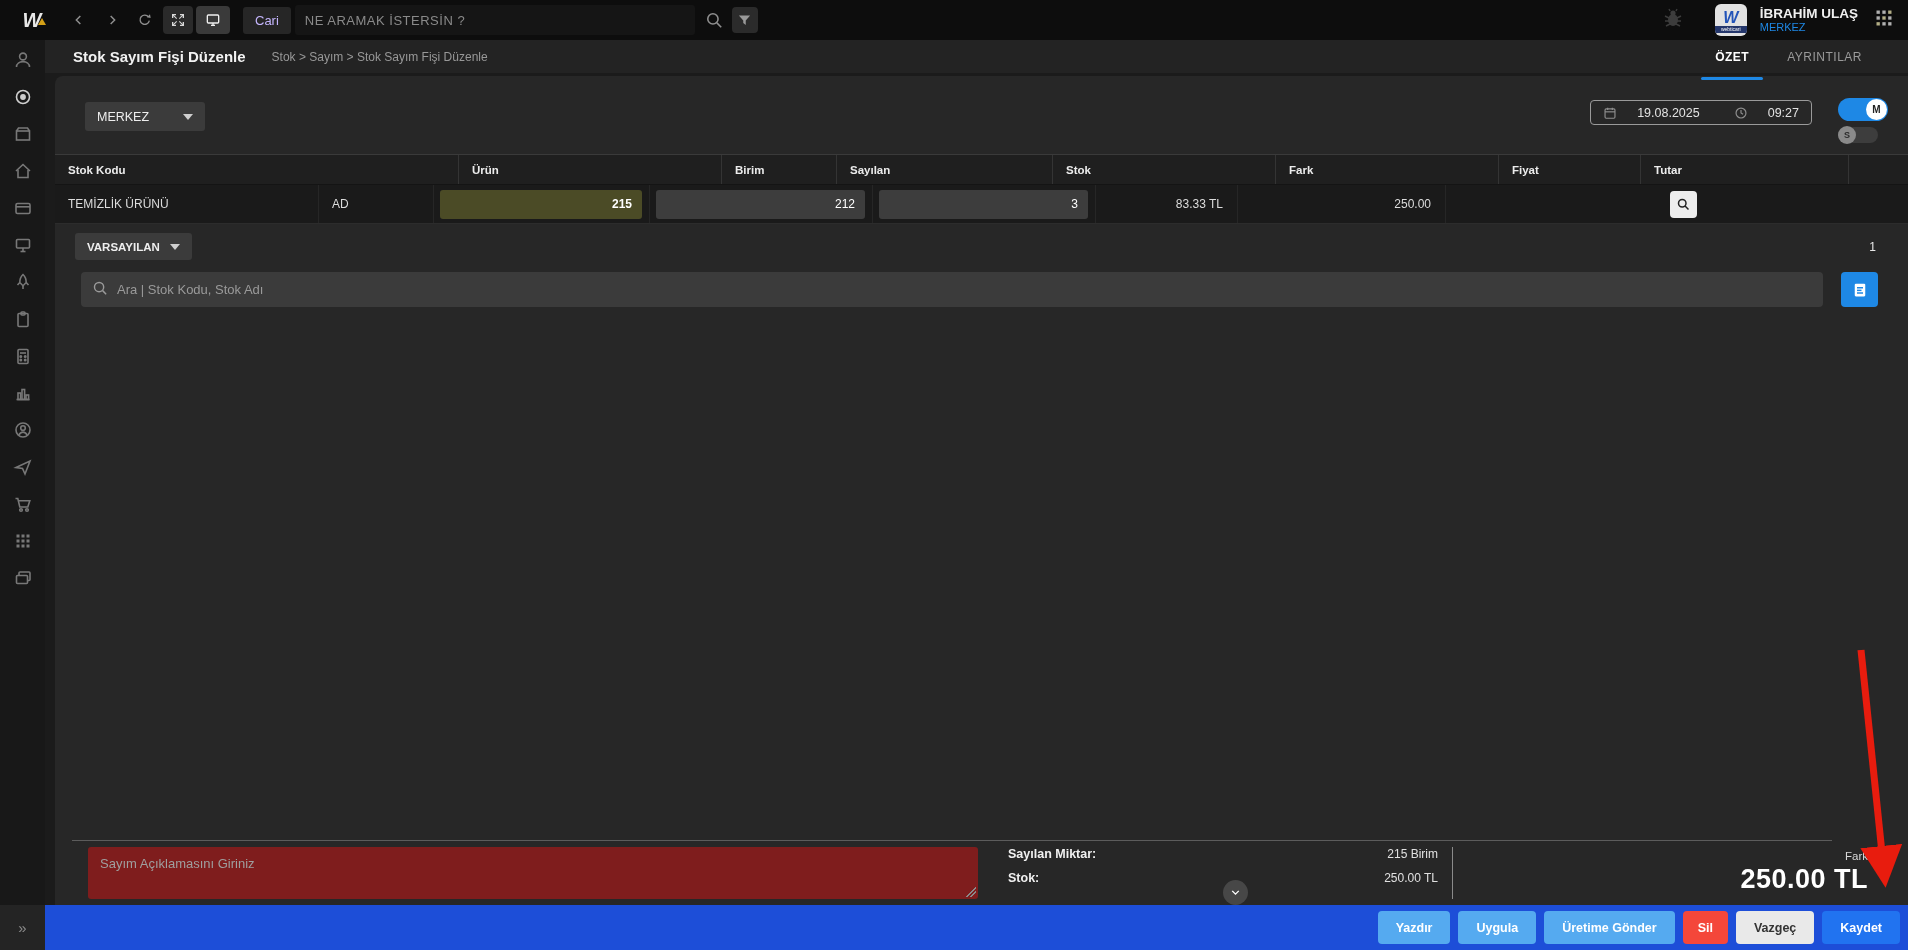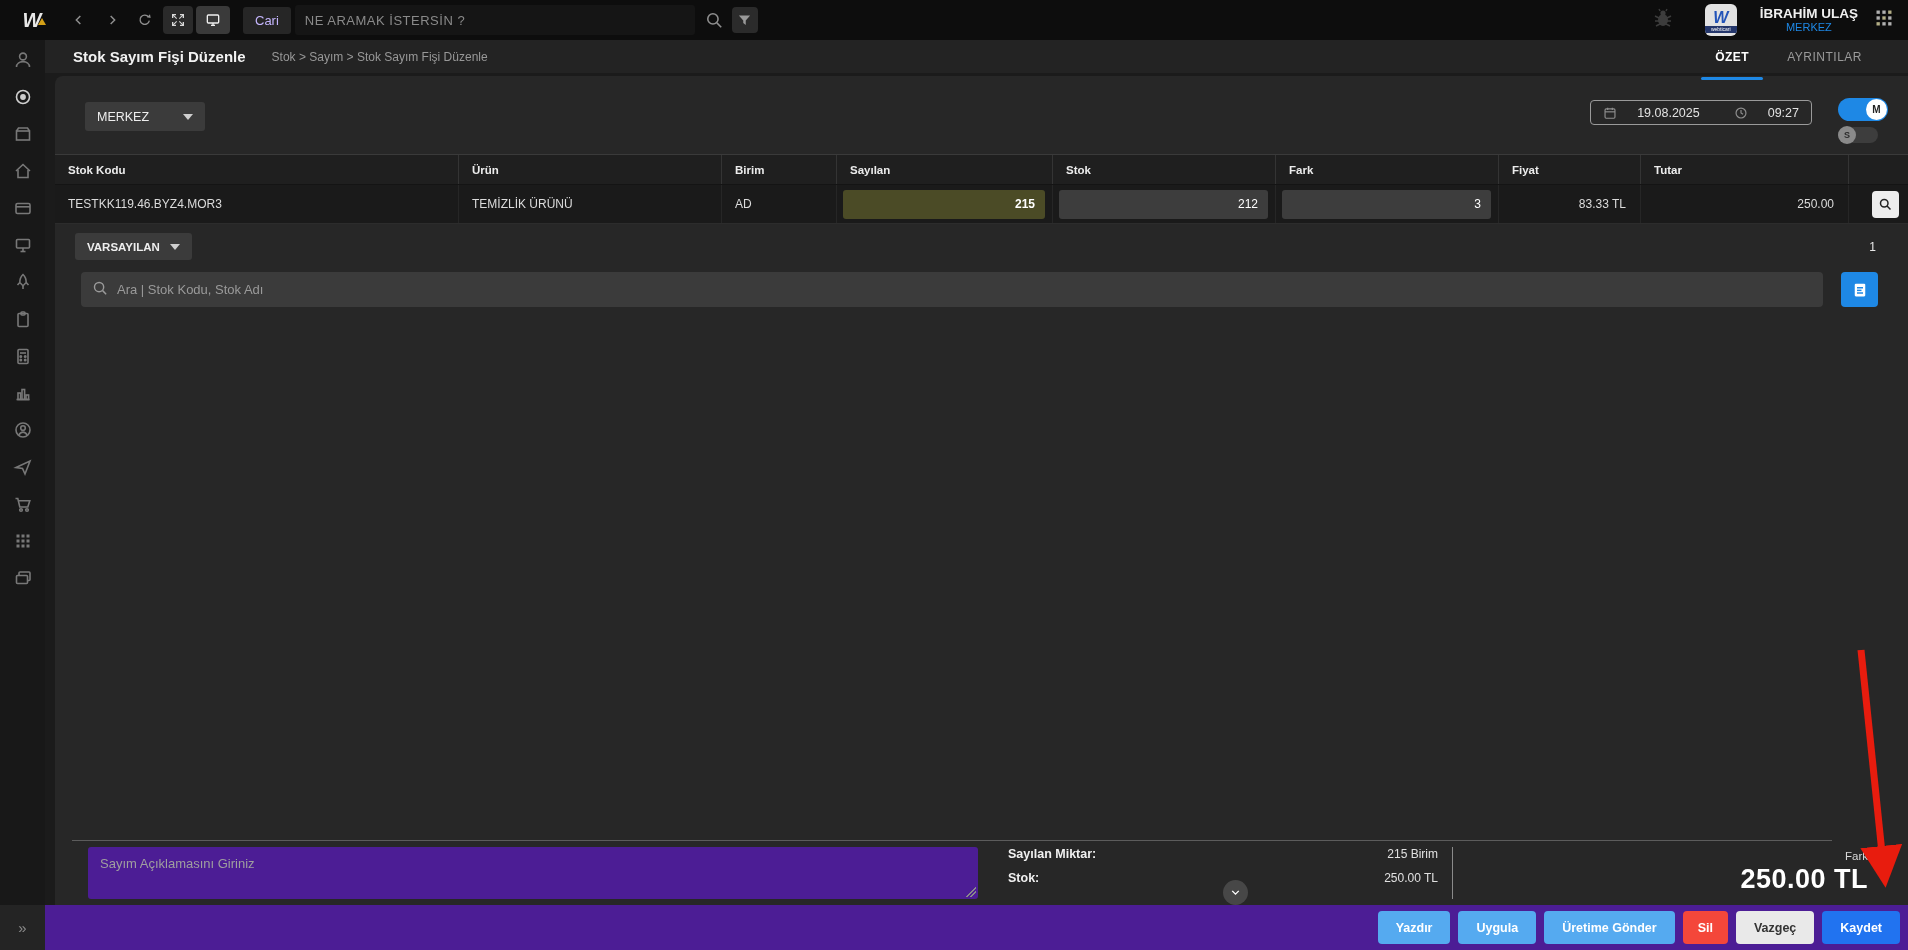--- a/index.html
+++ b/index.html
@@ -19,21 +19,21 @@
   .ctx-chip{background:#262626;color:#c4b5fd;font-size:13px;padding:6px 12px;border-radius:3px;margin:0 4px 0 10px;cursor:pointer;}
   .gsearch{width:400px;height:30px;background:#151515;border:none;border-radius:3px;color:#ddd;font-size:13px;padding:0 10px;font-family:inherit;}
   .gsearch::placeholder{color:#8a8a8a;letter-spacing:.5px;}
   .top-ico{color:#8f8f8f;margin-left:10px;display:flex;align-items:center;cursor:pointer;}
   .funnel-chip{width:26px;height:26px;background:#2b2b2b;border-radius:4px;display:flex;align-items:center;justify-content:center;margin-left:8px;color:#9a9a9a;cursor:pointer;}
   .tspacer{flex:1;}
   .bug{color:#3c3c3c;margin-right:30px;cursor:pointer;}
   .avatar{width:32px;height:32px;border-radius:6px;background:#e2e2e2;display:flex;flex-direction:column;align-items:center;justify-content:center;overflow:hidden;cursor:pointer;}
   .avatar .aw{color:#2253b8;font-weight:bold;font-size:16px;font-style:italic;line-height:1;margin-top:2px;}
   .avatar .cap{font-size:5px;color:#fff;background:#24366b;width:100%;text-align:center;line-height:7px;}
-  .uname{margin-left:23px;line-height:1.15;text-align:center;}
+  .uname{margin-left:13px;line-height:1.15;}
   .uname .n{color:#f0f0f0;font-weight:bold;font-size:13.5px;}
   .uname .b{color:#1e88e5;font-size:11px;}
   .apps-ico{margin-left:16px;margin-right:4px;cursor:pointer;}
 
   
   .cols{display:flex;height:910px;}
   .sidebar{width:45px;background:#181818;display:flex;flex-direction:column;align-items:center;padding-top:10px;gap:17px;}
   .sideico{color:#787878;display:flex;cursor:pointer;}
   .sideico svg{width:20px;height:20px;}
   .sideico.active{color:#cfcfcf;}
@@ -86,36 +86,36 @@
   .isearch::placeholder{color:#9a9a9a;}
   .isearch-ic{position:absolute;left:11px;top:8px;color:#9a9a9a;}
   .docbtn{width:37px;height:35px;background:#1e88e5;border:none;border-radius:4px;display:flex;align-items:center;justify-content:center;cursor:pointer;}
 
   .mainspace{flex:1;}
 
   
   .footer-divider{border-top:1px solid #5c5c5c;margin:0 76px 0 17px;}
   .footer{display:flex;align-items:center;height:64px;padding-left:33px;}
   .descwrap{position:relative;width:890px;height:52px;}
-  .desc{width:100%;height:100%;background:#4c1d95;border:none;border-radius:3px;color:#bbb;font-size:13px;padding:9px 12px;resize:none;font-family:inherit;}
+  .desc{width:100%;height:100%;background:#7f1d1d;border:none;border-radius:3px;color:#bbb;font-size:13px;padding:9px 12px;resize:none;font-family:inherit;}
   .desc::placeholder{color:#9f9f9f;}
   .resize-grip{position:absolute;right:2px;bottom:2px;width:10px;height:10px;background:
     linear-gradient(135deg,transparent 0 50%,#8a8a8a 50% 57%,transparent 57% 70%,#8a8a8a 70% 77%,transparent 77%);}
   .summary{width:430px;margin-left:30px;position:relative;height:52px;}
   .sumrow{display:flex;justify-content:space-between;align-items:flex-start;height:24px;}
   .sumrow .l{font-size:12.5px;font-weight:bold;color:#f0f0f0;}
   .sumrow .v{font-size:12px;color:#e0e0e0;}
   .chev-circle{position:absolute;left:215px;bottom:-6px;width:25px;height:25px;border-radius:50%;background:#474747;display:flex;align-items:center;justify-content:center;color:#fff;cursor:pointer;}
   .vdiv{width:1px;height:52px;background:#8a8a8a;margin:0 14px;}
   .totalblock{flex:1;text-align:right;padding-right:40px;line-height:1.25;}
   .totallabel{font-size:11.5px;color:#d8d8d8;}
   .totalvalue{font-size:27px;font-weight:bold;color:#fff;letter-spacing:.5px;}
 
   
-  .actionbar{height:45px;background:#4c1d95;display:flex;align-items:center;justify-content:flex-end;gap:8px;padding-right:8px;}
+  .actionbar{height:45px;background:#1d4ed8;display:flex;align-items:center;justify-content:flex-end;gap:8px;padding-right:8px;}
   .abtn{height:33px;border:none;border-radius:4px;font-size:12.5px;font-weight:bold;color:#fff;padding:0 18px;cursor:pointer;font-family:inherit;}
   .abtn.light{background:#55aaf0;}
   .abtn.red{background:#f4473a;padding:0 15px;}
   .abtn.gray{background:#e9e9e9;color:#333;}
   .abtn.primary{background:#2173f0;}
 
   
   .arrow{position:absolute;left:1846px;top:645px;width:62px;height:268px;z-index:50;pointer-events:none;}
 </style>
 </head>
@@ -366,21 +366,20 @@
           <div class="c c2">Birim</div>
           <div class="c c3">Sayılan</div>
           <div class="c c4">Stok</div>
           <div class="c c5">Fark</div>
           <div class="c c6">Fiyat</div>
           <div class="c c7">Tutar</div>
           <div class="c c8"></div>
         </div>
 
         <div class="trow">
-          <div class="c c0">TESTKK119.46.BYZ4.MOR3</div>
           <div class="c c1">TEMİZLİK ÜRÜNÜ</div>
           <div class="c c2">AD</div>
           <div class="c c3">
             <input class="cellinput olive" value="215" style="">
           </div>
           <div class="c c4">
             <input class="cellinput grayin" value="212" style="">
           </div>
           <div class="c c5">
             <input class="cellinput grayin" value="3" style="">

